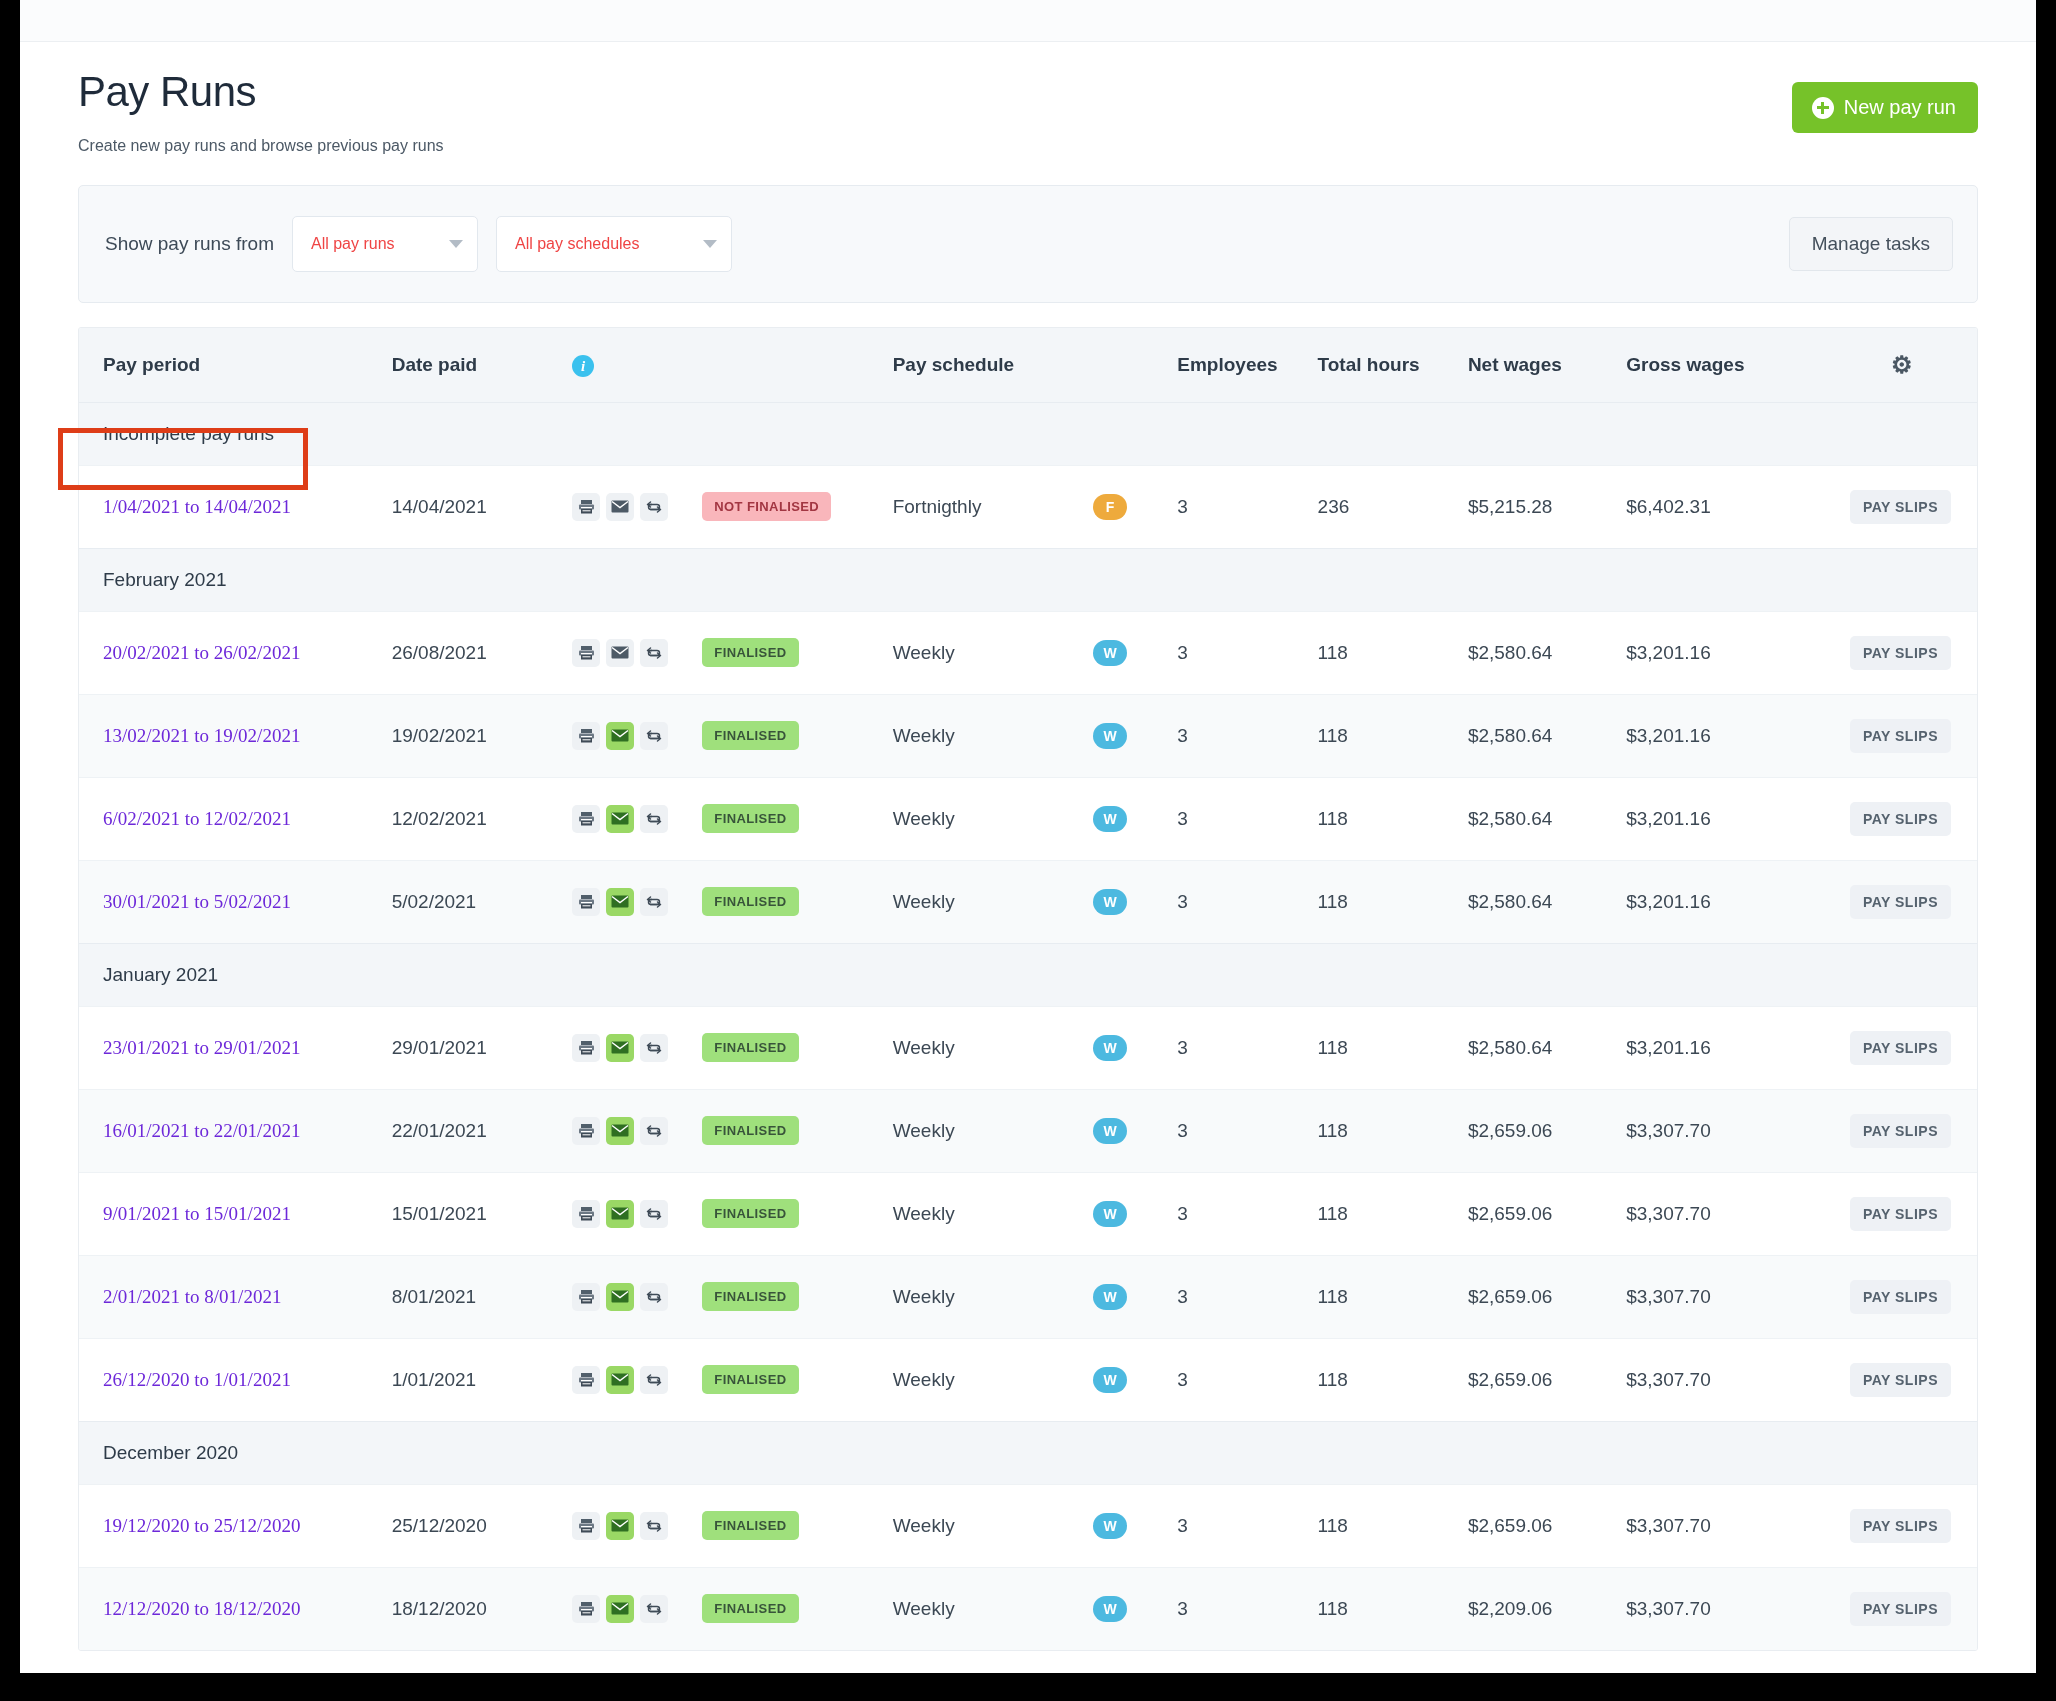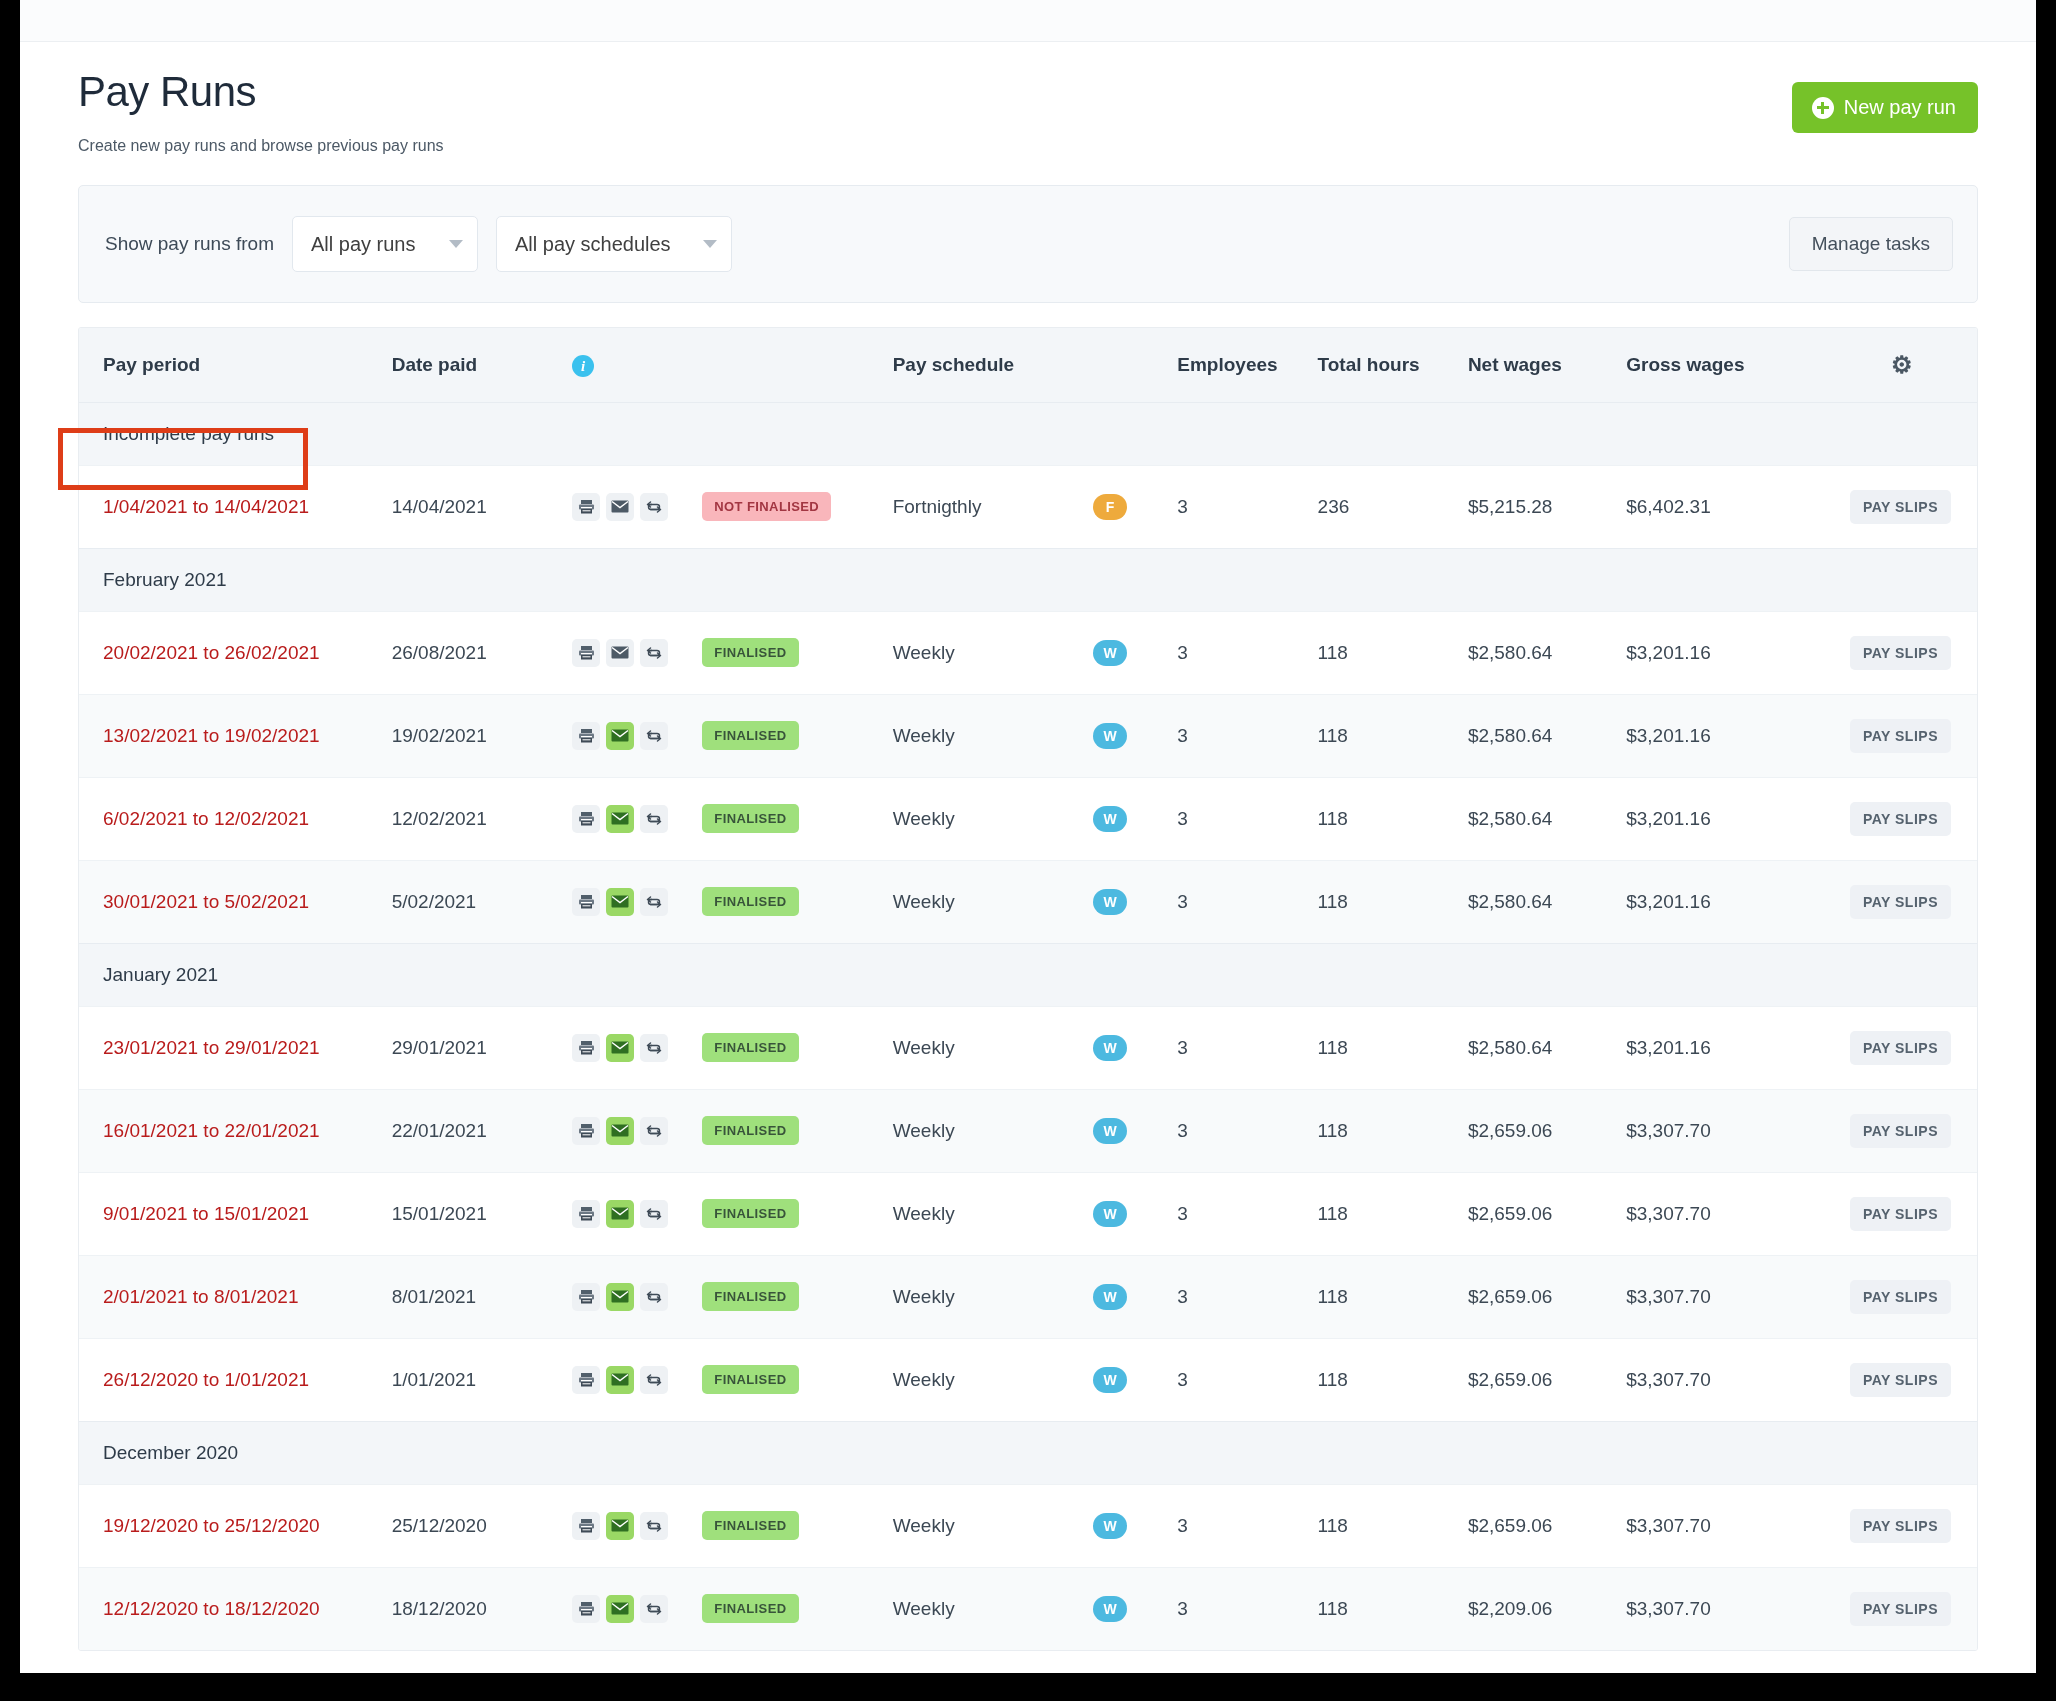--- a/index.html
+++ b/index.html
@@ -94,21 +94,21 @@
     border-radius: 5px;
     height: 56px;
     min-width: 186px;
     display: flex;
     align-items: center;
     justify-content: space-between;
     padding: 0 14px 0 18px;
     cursor: pointer;
   }
   .select-box.wide { min-width: 236px; }
-  .select-text { font-size: 20px; color: #404040; }
+  .select-text { font-size: 16px; color: #ef4444; }
   .caret {
     width: 0; height: 0;
     border-left: 7px solid transparent;
     border-right: 7px solid transparent;
     border-top: 8px solid #b3bcc6;
     margin-left: 22px;
   }
   .btn-manage {
     background: #f3f5f8;
     border: 1px solid #e2e7ec;
@@ -179,21 +179,21 @@
     background: #f3f6f9;
     font-size: 19px;
     color: #2e3b49;
     padding: 20px 0 20px 24px;
     border-top: 1px solid #e7ecf1;
   }
   tr.group-row.first td { border-top: none; }
   tr.data-row.alt td { background: #f8fafb; }
   tr.data-row td { background: #ffffff; }
 
-  .period-link { color: #b91c1c; cursor: pointer; }
+  .period-link { color: #6d28d9; cursor: pointer; font-family: Liberation Serif, serif; }
 
   .icon-group { display: flex; gap: 6px; align-items: center; }
   .icon-box {
     width: 28px; height: 28px;
     border-radius: 5px;
     background: #eef1f4;
     display: flex; align-items: center; justify-content: center;
     cursor: pointer;
   }
   .icon-box.green { background: #9ad865; }

